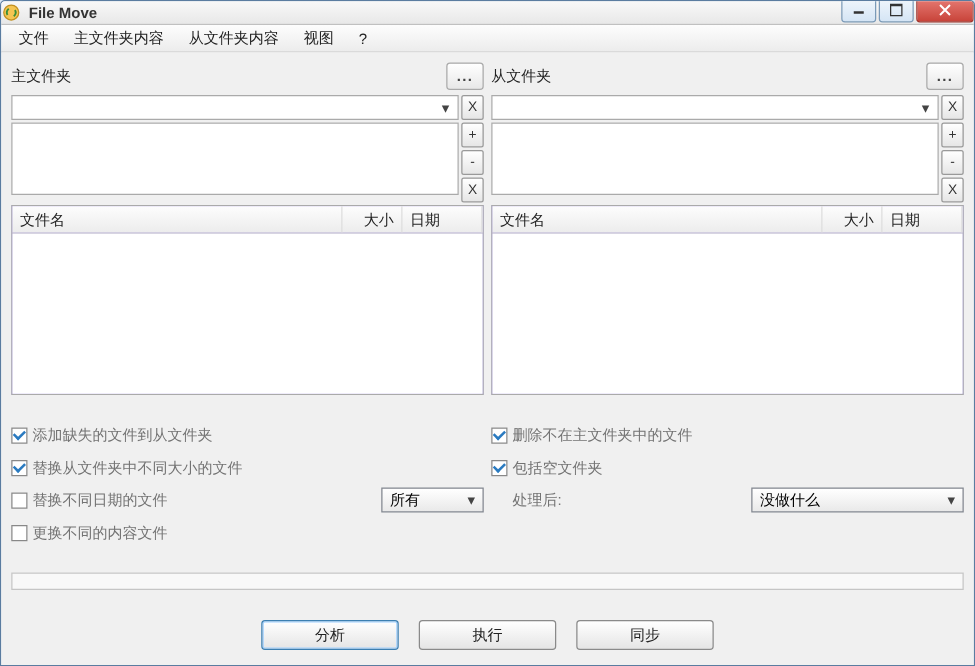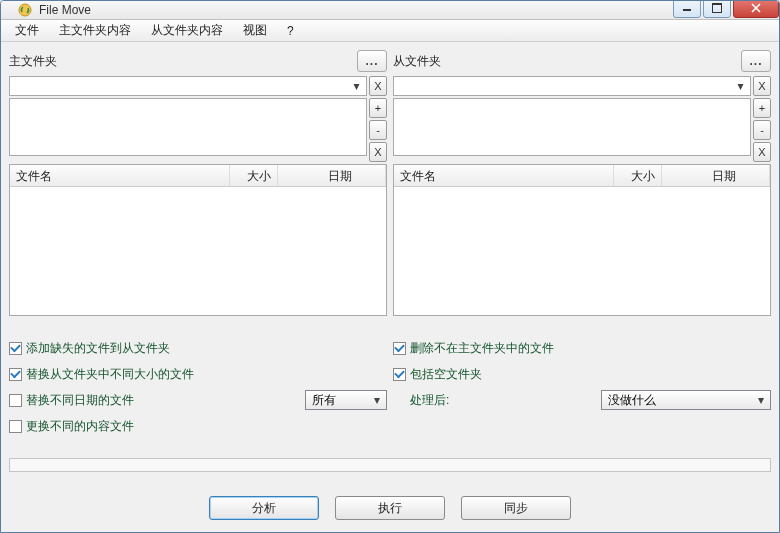--- a/index.html
+++ b/index.html
@@ -1,20 +1,20 @@
 <!DOCTYPE html>
 <html><head>
 <meta charset="utf-8">
 <style>
 * { box-sizing: border-box; margin: 0; padding: 0; font-family: "Microsoft YaHei", "SimSun", Arial, sans-serif; font-size: 12px; }
 body { background: #d7e4f2; overflow: hidden; }
 
 .window { width: 780px; height: 533px; background: #fff; border: 1px solid #5a7ca0; border-radius: 4px 4px 0 0; overflow: hidden; display: flex; flex-direction: column; }
 
-.titlebar { height: 40px; background: linear-gradient(to bottom, #f8f8f8, #e8e8e8); display: flex; align-items: center; padding: 0 0 0 16px; border-bottom: 1px solid #c0c0c0; }
+.titlebar { height: 40px; background: linear-gradient(to bottom, #f8f8f8, #e8e8e8); display: flex; align-items: center; padding: 0 0 0 0; border-bottom: 1px solid #c0c0c0; font-weight: bold; }
 .titlebar .icon { width: 16px; height: 16px; margin-right: 6px; display: inline-flex; align-items: center; justify-content: center; }
 .titlebar .title { color: #333; flex: 1; }
 .title-controls { display: flex; height: 20px; margin-top: -4px; }
 .tbtn { width: 28px; height: 20px; border: 1px solid #7a9ab8; border-radius: 0 0 3px 3px; margin-left: 2px; background: linear-gradient(to bottom, #f0f6fc, #d5e5f5); display: flex; align-items: center; justify-content: center; cursor: default; }
 .tbtn.min::after { content: ""; width: 8px; height: 2px; background: #333; margin-top: 4px; }
 .tbtn.max::after { content: ""; width: 8px; height: 7px; border: 1px solid #333; border-top-width: 2px; }
 .tbtn.close { width: 46px; background: linear-gradient(to bottom, #e67a73, #c8443a); border-color: #a03028; }
 .tbtn.close svg { width: 10px; height: 10px; }
 
 .menubar { height: 22px; background: linear-gradient(to bottom, #fdfdfd, #ececec); border-bottom: 1px solid #d0d0d0; display: flex; align-items: center; padding: 0 6px; gap: 4px; }
@@ -37,29 +37,29 @@
 
 .row-list { display: flex; gap: 2px; }
 .listbox { flex: 1; height: 58px; border: 1px solid #aaa; background: #fff; }
 .side-buttons { display: flex; flex-direction: column; gap: 2px; }
 
 .table { border: 1px solid #aaa; background: #c4b5fd; height: 152px; display: flex; flex-direction: column; }
 .table-head { height: 22px; display: flex; background: linear-gradient(to bottom, #fdfdfd, #ececec); border-bottom: 1px solid #ccc; }
 .th { padding: 3px 6px; border-right: 1px solid #ddd; color: #222; }
 .th.filename { flex: 1; }
 .th.size { width: 48px; text-align: right; }
-.th.date { width: 64px; margin-left: 44px; }
+.th.date { width: 64px; }
 .table-body { flex: 1; background: #fff; }
 
 .options { display: flex; gap: 6px; margin-top: 4px; }
 .opt-col { flex: 1; display: flex; flex-direction: column; gap: 6px; padding: 2px 0; }
 .opt-row { display: flex; align-items: center; gap: 4px; height: 20px; }
 .check { width: 13px; height: 13px; border: 1px solid #888; background: #fff; display: inline-flex; align-items: center; justify-content: center; }
 .check.checked::after { content: ""; width: 7px; height: 4px; border-left: 2px solid #2a7ac0; border-bottom: 2px solid #2a7ac0; transform: rotate(-45deg); margin-top: -2px; }
-.opt-row .lbl { color: #14532d; }
+.opt-row .lbl { color: #737373; }
 .opt-row .spacer { flex: 1; }
 .select { width: 82px; height: 20px; border: 1px solid #828790; background: linear-gradient(to bottom, #fff, #e9e9e9); display: flex; align-items: center; justify-content: space-between; padding: 0 2px 0 6px; }
 .select.wide { width: 170px; }
 .select .arrow { width: 14px; text-align: center; color: #444; }
 
 .progress { height: 14px; border: 1px solid #c5c5c5; background: #f8f8f8; margin-top: 4px; }
 
 .buttons { display: flex; justify-content: center; gap: 16px; padding: 8px 0 4px; }
 .mainbtn { width: 110px; height: 24px; border: 1px solid #8a8a8a; border-radius: 3px; background: linear-gradient(to bottom, #fff, #e5e5e5); display: flex; align-items: center; justify-content: center; color: #222; cursor: default; }
 .mainbtn.primary { border-color: #3c7fb1; box-shadow: 0 0 0 1px #a0d0ff inset; }

